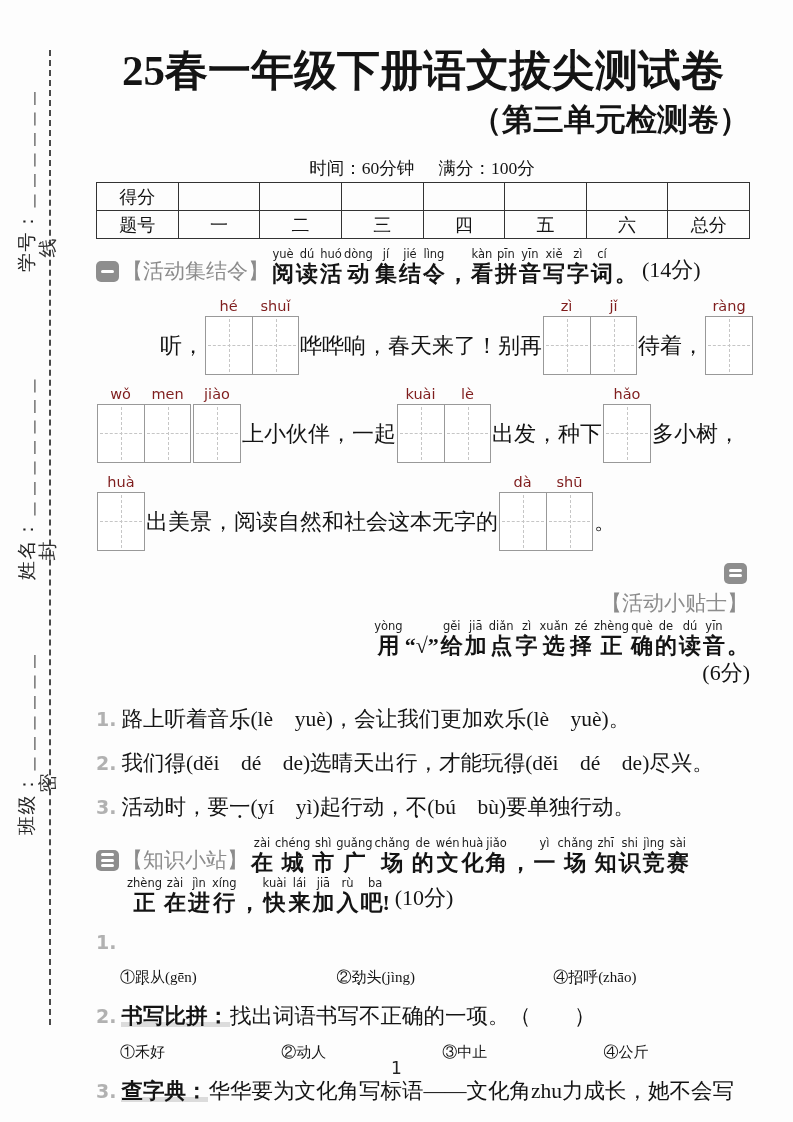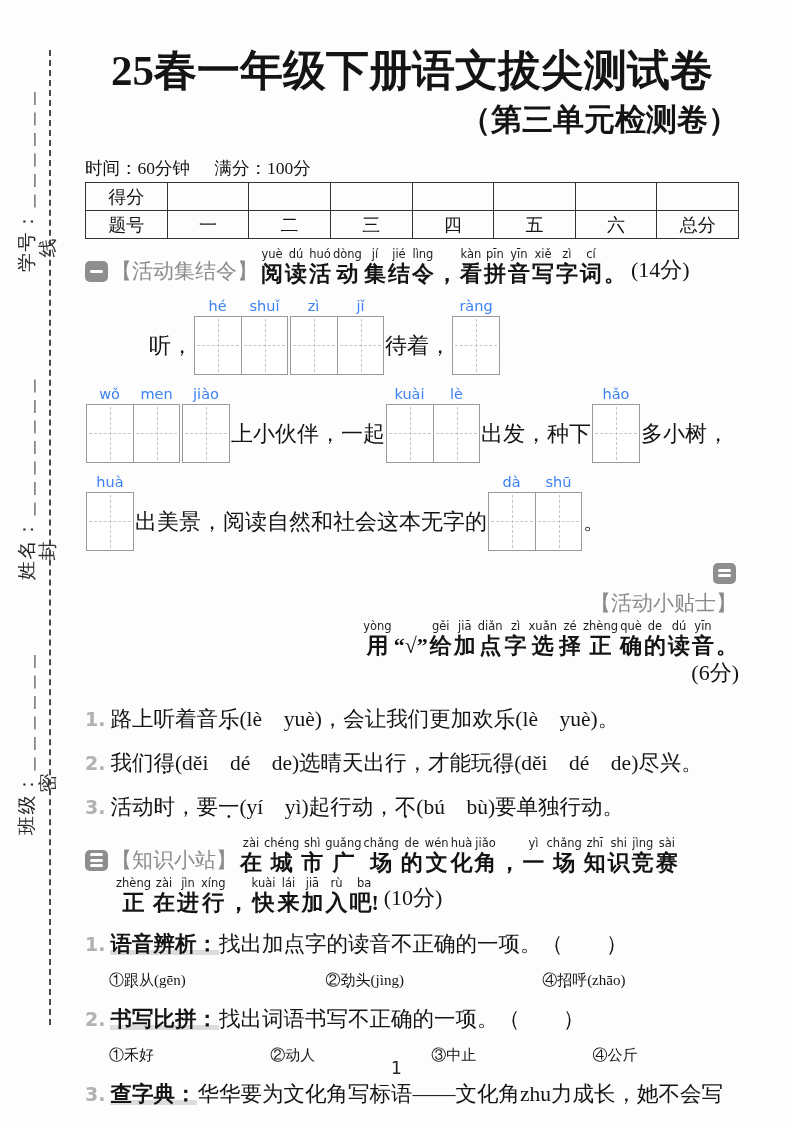--- a/index.html
+++ b/index.html
@@ -11,25 +11,25 @@
   }
   
   .seal-line { position:absolute; left:49px; top:50px; height:975px; width:0;
     border-left:2px dashed #4a4a4a; }
   .mg { position:absolute; height:22px; line-height:22px; font-size:19px; color:#222;
     letter-spacing:1.5px; transform:rotate(-90deg); transform-origin:center;
     white-space:nowrap; text-align:left; }
   .seal-char { position:absolute; left:36px; width:24px; height:24px; line-height:24px;
     text-align:center; font-size:19px; color:#333; transform:rotate(-90deg); }
   
-  .content { position:absolute; left:85px; top:0; width:654px; }
+  .content { position:absolute; left:96px; top:0; width:654px; }
   .title { font-size:43px; font-weight:700; text-align:center; margin:46px 0 0;
     line-height:1.15; letter-spacing:0; }
   .subtitle { font-size:31px; font-weight:700; text-align:right; margin:4px 0 0; }
-  .info-row { text-align:left; font-size:17.5px; margin:15px 2px 0 0; }
+  .info-row { text-align:center; font-size:17.5px; margin:15px 2px 0 0; }
   .info-row span + span { margin-left:20px; }
   table.score { width:100%; border-collapse:collapse; table-layout:fixed;
     font-size:18px; margin-top:2px; }
   table.score td { border:1.6px solid #333; height:28px; text-align:center; padding:0; }
   table.score td.c0 { width:12.5%; }
   
   .sec-head { display:flex; align-items:flex-end; margin-top:8px; white-space:nowrap; }
   .sec-head.indent2 { padding-left:30px; margin-top:0; }
   .sec-icon { width:23px; height:21px; border-radius:5px; background:#8e8e8e; flex:none;
     display:inline-flex; flex-direction:column; justify-content:center; align-items:center;
@@ -41,21 +41,21 @@
   .rb .rt { font-family:"DejaVu Sans","Liberation Sans",sans-serif; font-size:11.5px;
     line-height:14px; min-height:14px; color:#1c1c1c; font-weight:400; }
   .rb .rbase { font-size:22px; font-weight:700; line-height:1.15; }
   .score-label { font-size:22px; margin:0 0 2px 4px; }
   
   .bl { display:flex; align-items:flex-end; margin:10px 0 6px; }
   .bl.l1 { padding-left:64px; }
   .bl-text { font-size:22px; line-height:1.2; padding-bottom:15px; white-space:nowrap; }
   .tzg-group { display:inline-flex; flex-direction:column; align-items:center; margin:0 1px; }
   .tzg-pinyin { display:flex; }
-  .tzg-pinyin span { width:47px; text-align:center; font-size:14.5px; color:#3b82f6;
+  .tzg-pinyin span { width:47px; text-align:center; font-size:14.5px; color:#7f1d1d;
     font-family:"DejaVu Sans","Liberation Sans",sans-serif; line-height:19px; }
   .tzg-cells { display:flex; border:1.6px solid #999; background:#fff; }
   .tzg-cell { width:46px; height:57px; position:relative; }
   .tzg-cell + .tzg-cell { border-left:1.4px solid #999; }
   .tzg-cell::before { content:''; position:absolute; left:50%; top:2px; bottom:2px;
     border-left:1px dashed #c6c6c6; }
   .tzg-cell::after { content:''; position:absolute; top:50%; left:2px; right:2px;
     border-top:1px dashed #c6c6c6; }
   
   .qitem { display:flex; align-items:baseline; font-size:21.5px; margin:14px 0 0;
@@ -195,20 +195,21 @@
       <span class="tzg-group">
         <span class="tzg-pinyin">
           <span>hé</span>
           <span>shuǐ</span>
         </span>
         <span class="tzg-cells">
           <span class="tzg-cell"></span>
           <span class="tzg-cell"></span>
         </span>
       </span>
+      <span class="bl-text">哗哗响，春天来了！别再</span>
       <span class="tzg-group">
         <span class="tzg-pinyin">
           <span>zì</span>
           <span>jǐ</span>
         </span>
         <span class="tzg-cells">
           <span class="tzg-cell"></span>
           <span class="tzg-cell"></span>
         </span>
       </span>
@@ -480,21 +481,20 @@
         <span class="rb">
           <span class="rt">ba</span>
           <span class="rbase">吧!</span>
         </span>
       </span>
     <span class="score-label">(10分)</span>
   </div>
 
   <div class="qitem">
     <span class="qnum">1.</span>
-    <span><span class="lead">语音辨析：</span><span><span class="">找出加点字的读音不正确的一项。（　　）</span></span></span>
   </div>
   <div class="options">
     <span class="opt"><span class="">①</span><span class="em">跟</span><span class="">从(gēn)</span></span>
     <span class="opt"><span class="">②</span><span class="em">劲</span><span class="">头(jìng)</span></span>
     <span class="opt"><span class="">④</span><span class="em">招</span><span class="">呼(zhāo)</span></span>
   </div>
 
   <div class="qitem">
     <span class="qnum">2.</span>
     <span><span class="lead">书写比拼：</span><span><span class="">找出词语书写不正确的一项。（　　）</span></span></span>

